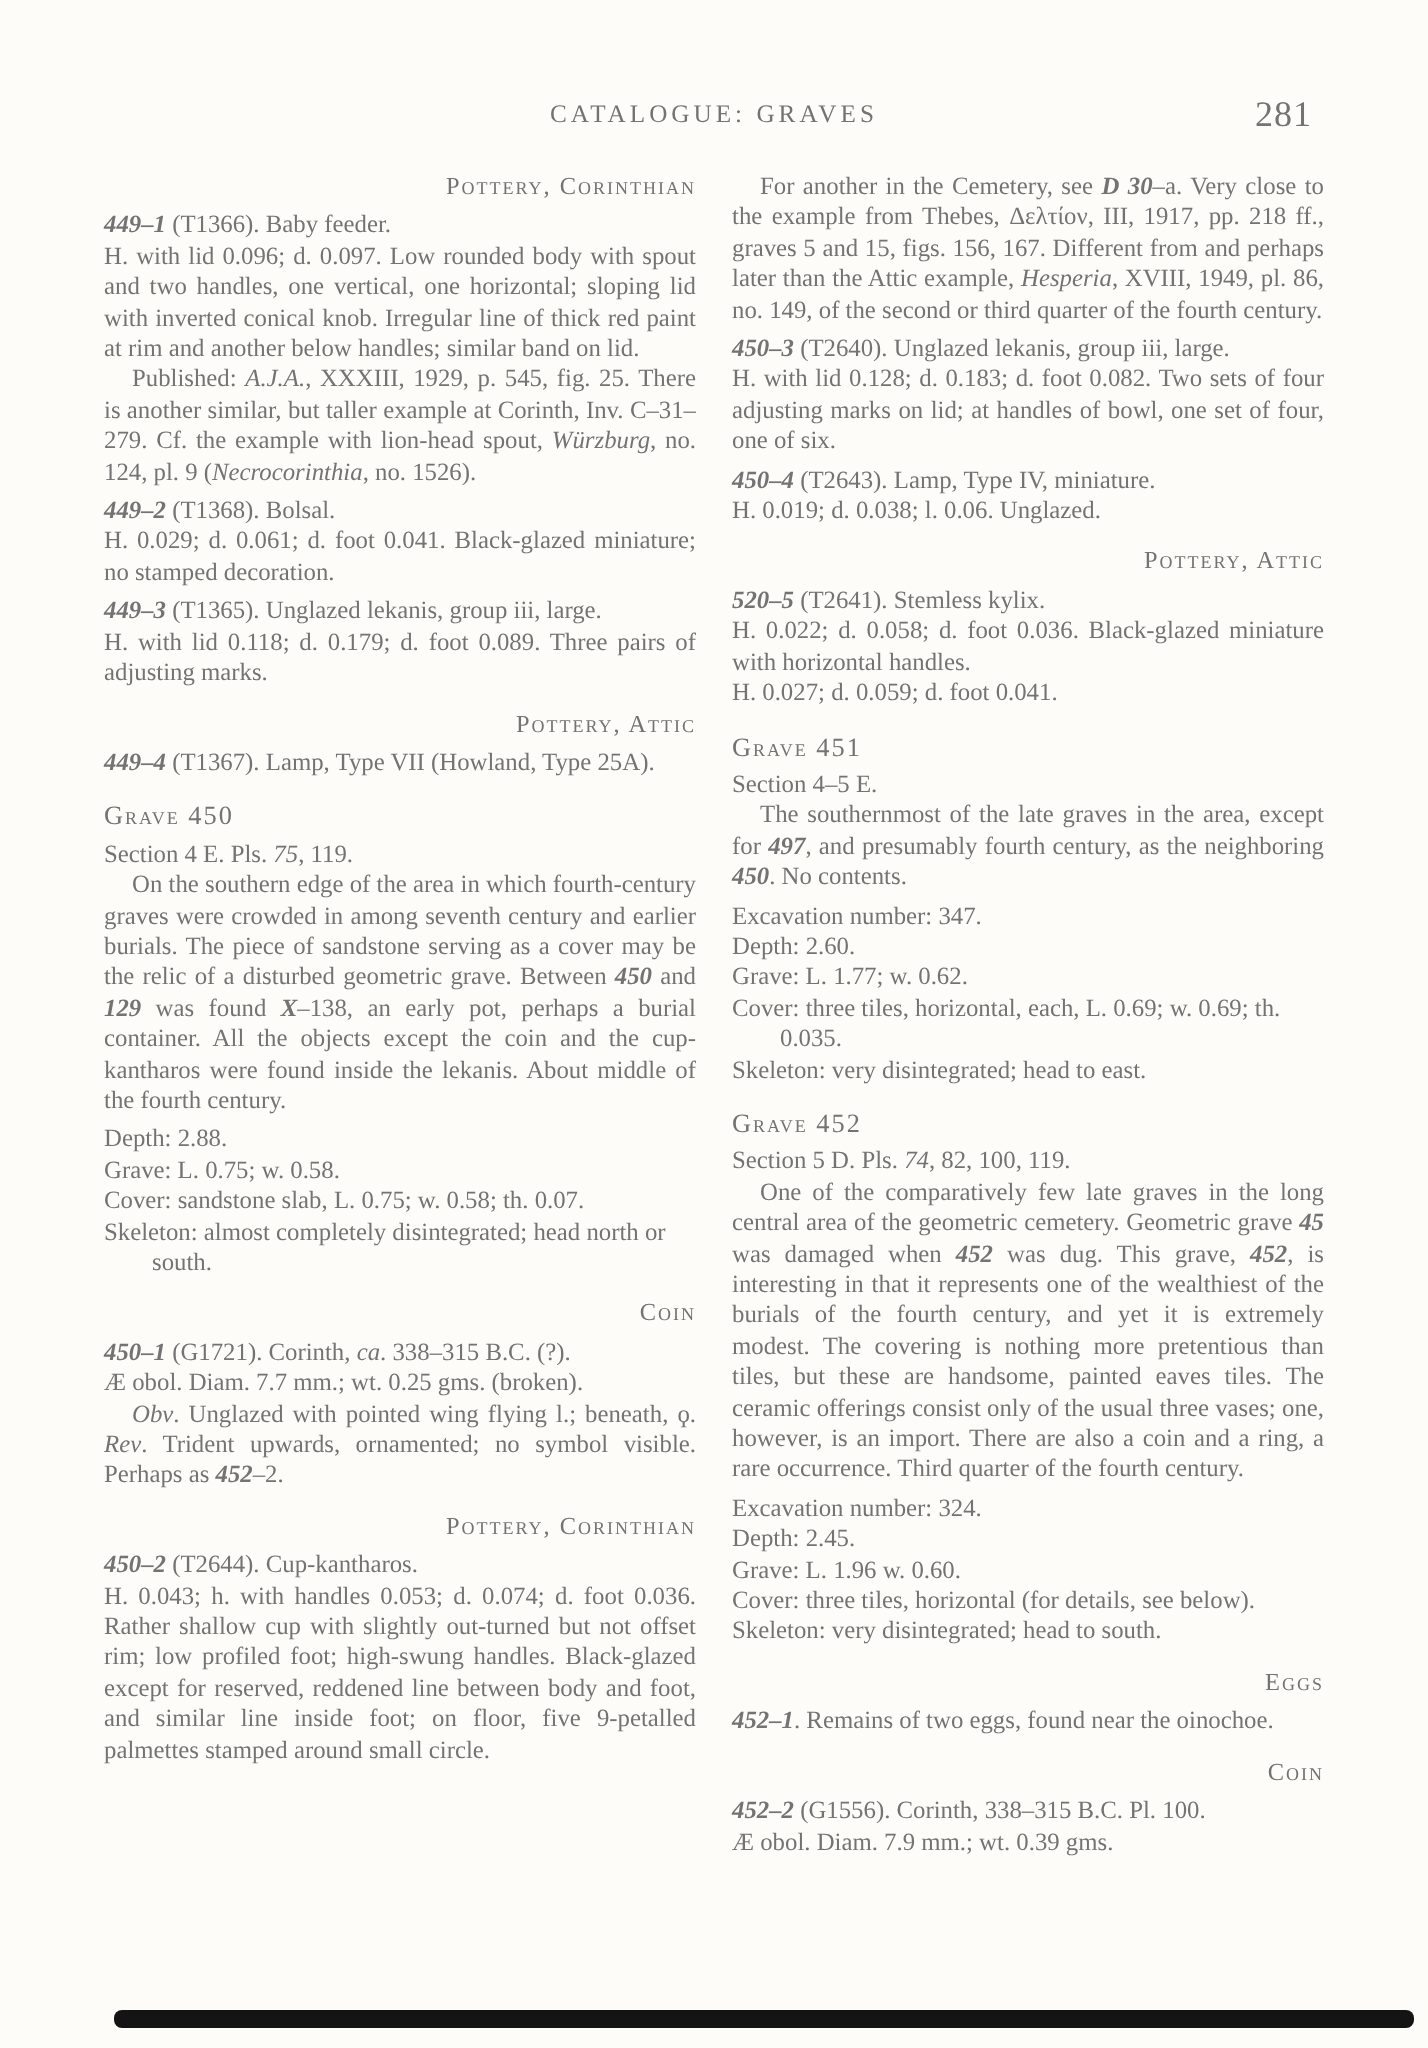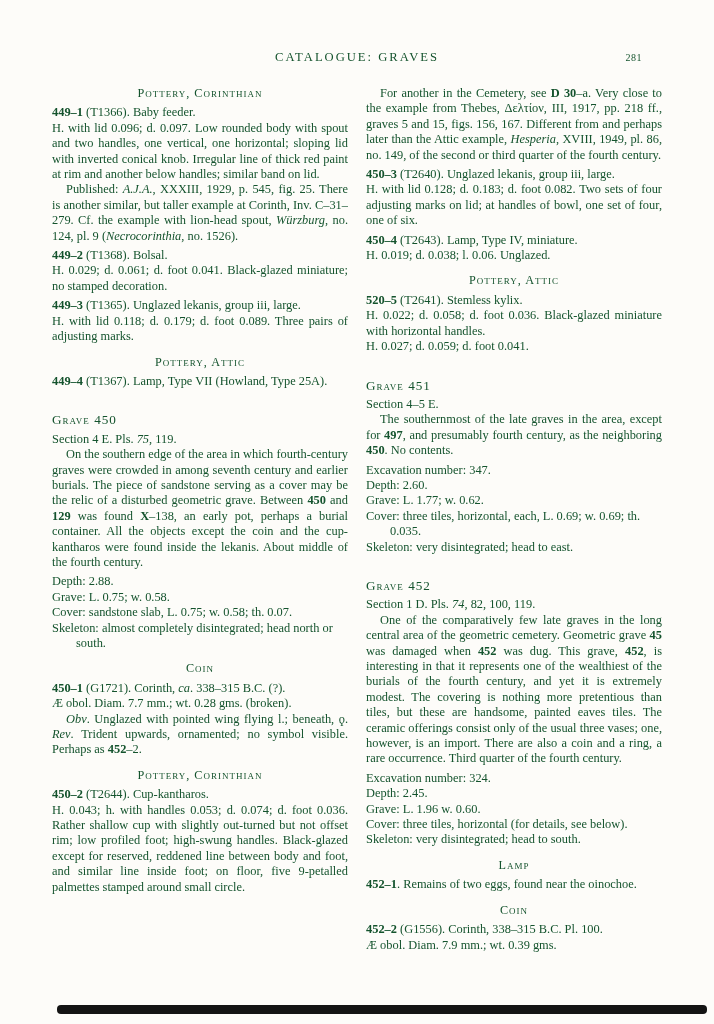--- a/index.html
+++ b/index.html
@@ -1,64 +1,64 @@
 <!DOCTYPE html>
 <html><head>
 <meta charset="utf-8">
 <style>
   * { margin:0; padding:0; box-sizing:border-box; }
   html, body { background:#e9e7e2; }
   .page {
     position:relative;
     width:714px; height:1024px;
     background:#fdfcf9;
-    color:#14532d;
+    color:#737373;
     font-family:"Liberation Serif","DejaVu Serif",serif;
     font-size:12.4px;
     line-height:15.4px;
     overflow:hidden;
     margin:0 auto;
   }
   .header { position:absolute; top:50px; left:52px; right:52px; height:18px; }
   .header-title {
     text-align:center;
     font-size:12.6px;
     letter-spacing:2px;
   }
   .page-number {
-    position:absolute; right:20px; top:0;
-    font-size:10px; letter-spacing:0.5px;
+    position:absolute; right:6px; top:0;
+    font-size:18px; letter-spacing:0.5px;
   }
   .columns {
     position:absolute; top:86px; left:52px; right:52px;
     display:flex; gap:18px;
   }
   .column { width:296px; text-align:justify; }
   .column > :first-child { margin-top:0 !important; }
 
   .sc-heading {
     font-variant:small-caps;
     letter-spacing:1px;
     font-size:12.2px;
     margin-top:10px;
     margin-bottom:2px;
-    text-align:center;
+    text-align:right;
   }
   .grave-heading {
     font-variant:small-caps;
     letter-spacing:1px;
     font-size:13.2px;
-    margin-top:23px;
+    margin-top:11px;
     margin-bottom:4px;
     text-align:left;
   }
   .para { margin:0; }
   .para.entry { margin-top:4px; }
   .para.indent { text-indent:14px; }
-  .b { font-weight:bold; }
+  .b { font-weight:bold;font-style:italic; }
   .i { font-style:italic;font-family:Liberation Serif, serif; }
 
   .data-list { margin-top:4px; margin-bottom:2px; text-align:left; }
   .data-line { padding-left:24px; text-indent:-24px;font-family:Liberation Serif, serif; }
 
   .scan-bar {
     position:absolute;
     left:57px; top:1005px;
     width:650px; height:9px;
     background:#141414;
@@ -89,21 +89,21 @@
         <p class="para"><span class="">Section 4 E. Pls. </span><span class=" i">75</span><span class="">, 119.</span></p>
         <p class="para indent"><span class="">On the southern edge of the area in which fourth-century graves were crowded in among seventh century and earlier burials. The piece of sandstone serving as a cover may be the relic of a disturbed geometric grave. Between </span><span class="b">450</span><span class=""> and </span><span class="b">129</span><span class=""> was found </span><span class="b">X</span><span class="">–138, an early pot, perhaps a burial container. All the objects except the coin and the cup-kantharos were found inside the lekanis. About middle of the fourth century.</span></p>
         <div class="data-list">
           <div class="data-line">Depth: 2.88.</div>
           <div class="data-line">Grave: L. 0.75; w. 0.58.</div>
           <div class="data-line">Cover: sandstone slab, L. 0.75; w. 0.58; th. 0.07.</div>
           <div class="data-line">Skeleton: almost completely disintegrated; head north or south.</div>
         </div>
         <div class="sc-heading">Coin</div>
         <p class="para entry"><span class="b">450–1</span><span class=""> (G1721). Corinth, </span><span class=" i">ca</span><span class="">. 338–315 B.C. (?).</span></p>
-        <p class="para"><span class="">Æ obol. Diam. 7.7 mm.; wt. 0.28 gms. (broken).</span></p>
+        <p class="para"><span class="">Æ obol. Diam. 7.7 mm.; wt. 0.25 gms. (broken).</span></p>
         <p class="para indent"><span class=" i">Obv</span><span class="">. Unglazed with pointed wing flying l.; beneath, ϙ. </span><span class=" i">Rev</span><span class="">. Trident upwards, ornamented; no symbol visible. Perhaps as </span><span class="b">452</span><span class="">–2.</span></p>
         <div class="sc-heading">Pottery, Corinthian</div>
         <p class="para entry"><span class="b">450–2</span><span class=""> (T2644). Cup-kantharos.</span></p>
         <p class="para"><span class="">H. 0.043; h. with handles 0.053; d. 0.074; d. foot 0.036. Rather shallow cup with slightly out-turned but not offset rim; low profiled foot; high-swung handles. Black-glazed except for reserved, reddened line between body and foot, and similar line inside foot; on floor, five 9-petalled palmettes stamped around small circle.</span></p>
       </div>
     <div class="column">
         <p class="para indent"><span class="">For another in the Cemetery, see </span><span class="b">D 30</span><span class="">–a. Very close to the example from Thebes, Δελτίον, III, 1917, pp. 218 ff., graves 5 and 15, figs. 156, 167. Different from and perhaps later than the Attic example, </span><span class=" i">Hesperia</span><span class="">, XVIII, 1949, pl. 86, no. 149, of the second or third quarter of the fourth century.</span></p>
         <p class="para entry"><span class="b">450–3</span><span class=""> (T2640). Unglazed lekanis, group iii, large.</span></p>
         <p class="para"><span class="">H. with lid 0.128; d. 0.183; d. foot 0.082. Two sets of four adjusting marks on lid; at handles of bowl, one set of four, one of six.</span></p>
         <p class="para entry"><span class="b">450–4</span><span class=""> (T2643). Lamp, Type IV, miniature.</span></p>
@@ -116,30 +116,30 @@
         <p class="para"><span class="">Section 4–5 E.</span></p>
         <p class="para indent"><span class="">The southernmost of the late graves in the area, except for </span><span class="b">497</span><span class="">, and presumably fourth century, as the neighboring </span><span class="b">450</span><span class="">. No contents.</span></p>
         <div class="data-list">
           <div class="data-line">Excavation number: 347.</div>
           <div class="data-line">Depth: 2.60.</div>
           <div class="data-line">Grave: L. 1.77; w. 0.62.</div>
           <div class="data-line">Cover: three tiles, horizontal, each, L. 0.69; w. 0.69; th. 0.035.</div>
           <div class="data-line">Skeleton: very disintegrated; head to east.</div>
         </div>
         <div class="grave-heading">Grave 452</div>
-        <p class="para"><span class="">Section 1 D. Pls. </span><span class=" i">74</span><span class="">, 82, 100, 119.</span></p>
+        <p class="para"><span class="">Section 5 D. Pls. </span><span class=" i">74</span><span class="">, 82, 100, 119.</span></p>
         <p class="para indent"><span class="">One of the comparatively few late graves in the long central area of the geometric cemetery. Geometric grave </span><span class="b">45</span><span class=""> was damaged when </span><span class="b">452</span><span class=""> was dug. This grave, </span><span class="b">452</span><span class="">, is interesting in that it represents one of the wealthiest of the burials of the fourth century, and yet it is extremely modest. The covering is nothing more pretentious than tiles, but these are handsome, painted eaves tiles. The ceramic offerings consist only of the usual three vases; one, however, is an import. There are also a coin and a ring, a rare occurrence. Third quarter of the fourth century.</span></p>
         <div class="data-list">
           <div class="data-line">Excavation number: 324.</div>
           <div class="data-line">Depth: 2.45.</div>
           <div class="data-line">Grave: L. 1.96  w. 0.60.</div>
           <div class="data-line">Cover: three tiles, horizontal (for details, see below).</div>
           <div class="data-line">Skeleton: very disintegrated; head to south.</div>
         </div>
-        <div class="sc-heading">Lamp</div>
+        <div class="sc-heading">Eggs</div>
         <p class="para entry"><span class="b">452–1</span><span class="">. Remains of two eggs, found near the oinochoe.</span></p>
         <div class="sc-heading">Coin</div>
         <p class="para entry"><span class="b">452–2</span><span class=""> (G1556). Corinth, 338–315 B.C. Pl. 100.</span></p>
         <p class="para"><span class="">Æ obol. Diam. 7.9 mm.; wt. 0.39 gms.</span></p>
       </div>
   </div>
   <div class="scan-bar"></div>
 </div>
 
 </body></html>

